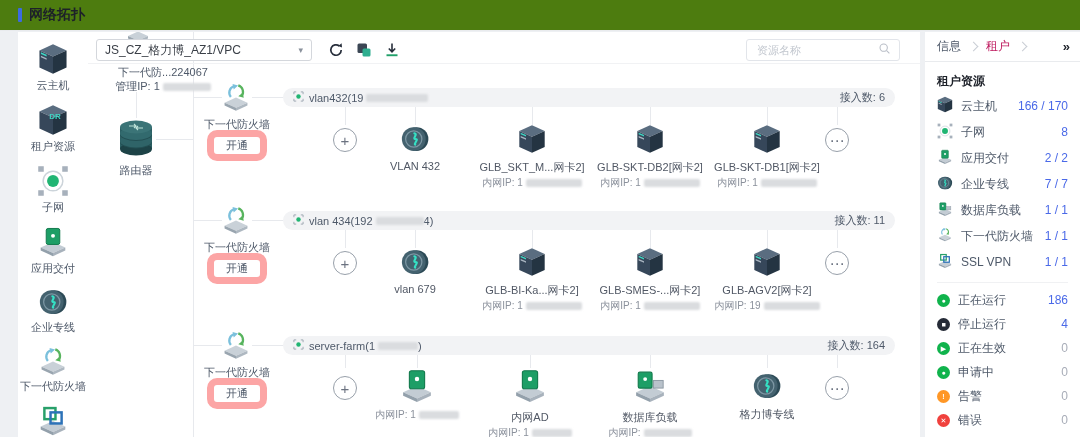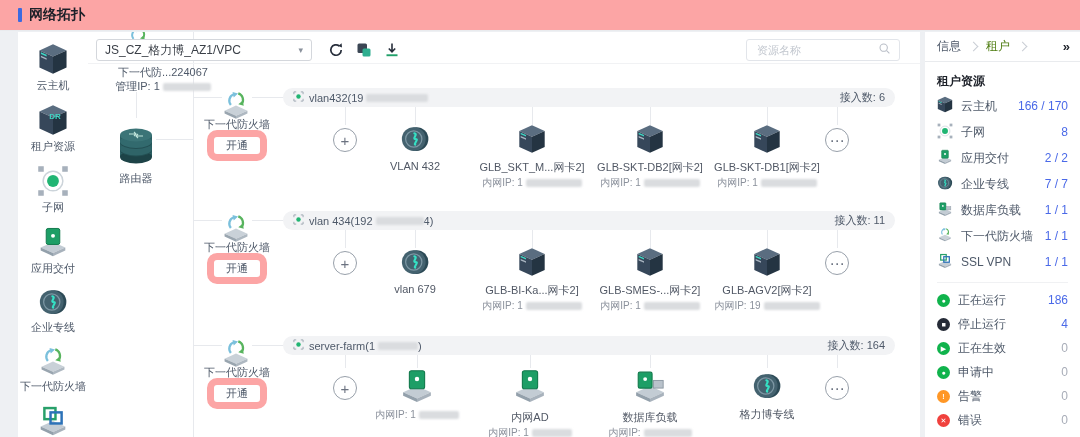--- a/index.html
+++ b/index.html
@@ -1,19 +1,19 @@
 <!DOCTYPE html>
 <html><head>
 <meta charset="utf-8">
 <style>
   html,body{margin:0;padding:0;background:#eef0f3;font-family:"Liberation Sans","DejaVu Sans",sans-serif;}
   #app{position:relative;width:1080px;height:437px;background:#eef0f3;overflow:hidden;font-size:12px;color:#4e5969;}
-  .abs{position:absolute;margin-top:8px;}
-  
-  .titlebar{position:absolute;left:0;top:0;width:1080px;height:30px;background:#fca5a5;border-bottom:1px solid #e9ebee;display:flex;align-items:center;}
+  .abs{position:absolute;}
+  
+  .titlebar{position:absolute;left:0;top:0;width:1080px;height:30px;background:#4d7c0f;border-bottom:1px solid #e9ebee;display:flex;align-items:center;}
   .title-accent{width:4px;height:14px;background:#3c6ae0;margin-left:18px;border-radius:1px;}
   .page-title{margin-left:7px;font-size:14px;font-weight:bold;color:#1d2129;}
   
   .sidebar{position:absolute;left:18px;top:32px;width:70px;height:405px;background:#fff;overflow:hidden;}
   .sb-item{display:flex;flex-direction:column;align-items:center;padding-top:11px;cursor:pointer;}
   .sb-item svg{display:block;}
   .sb-label{margin-top:3px;font-size:11px;color:#4e5969;white-space:nowrap;}
   
   .canvas{position:absolute;left:88px;top:32px;width:832px;height:405px;background:#fff;overflow:hidden;}
   .toolbar-divider{position:absolute;left:0;top:31px;width:832px;height:1px;background:#f1f2f4;z-index:2;}
@@ -41,21 +41,21 @@
   .tnode{position:absolute;width:132px;transform:translateX(-50%);text-align:center;cursor:pointer;z-index:1;}
   .tnode .nname{margin-top:3px;font-size:11px;color:#515865;white-space:nowrap;}
   .tnode .nip{margin-top:1px;font-size:10px;color:#8b919c;display:flex;justify-content:center;align-items:center;white-space:nowrap;}
   .circle-btn{width:24px;height:24px;border:1px solid #98a0aa;border-radius:50%;margin:0 auto;display:flex;align-items:center;justify-content:center;color:#6b7280;font-size:15px;line-height:1;background:#fff;box-sizing:border-box;}
   .blur{display:inline-block;height:8px;background:#dadcdf;border-radius:2px;margin-left:3px;filter:blur(1.2px);vertical-align:middle;}
   .b40{width:40px;}.b48{width:48px;}.b56{width:56px;}.b62{width:62px;}
   
   .panel{position:absolute;left:925px;top:32px;width:155px;height:405px;background:#fff;overflow:hidden;}
   .panel-head{height:29px;border-bottom:1px solid #e9ebee;display:flex;align-items:center;padding:0 10px;}
   .ptab{font-size:12px;color:#4e5969;cursor:pointer;padding:2px 2px;}
-  .ptab.active{color:#4d7c0f;}
+  .ptab.active{color:#be185d;}
   .chev{width:6px;height:6px;border-top:1px solid #c9cdd4;border-right:1px solid #c9cdd4;transform:rotate(45deg);margin:0 7px;display:inline-block;}
   .collapse{margin-left:auto;color:#1d2129;font-size:13px;cursor:pointer;font-weight:bold;}
   .panel-body{padding:0 12px;}
   .sec-title{font-size:12px;font-weight:bold;color:#1d2129;margin:11px 0 3px 0;}
   .res-row{height:26px;display:flex;align-items:center;cursor:pointer;}
   .res-row .rlabel{margin-left:8px;font-size:12px;color:#4e5969;white-space:nowrap;}
   .res-row .rvalue{margin-left:auto;font-size:12px;color:#4a69e8;}
   .pdivider{height:1px;background:#f0f1f3;margin:7px 0 5px 0;}
   .st-row{height:24px;display:flex;align-items:center;}
   .dot{width:13px;height:13px;border-radius:50%;color:#fff;display:flex;align-items:center;justify-content:center;font-size:7px;line-height:1;font-weight:bold;flex:0 0 13px;}

